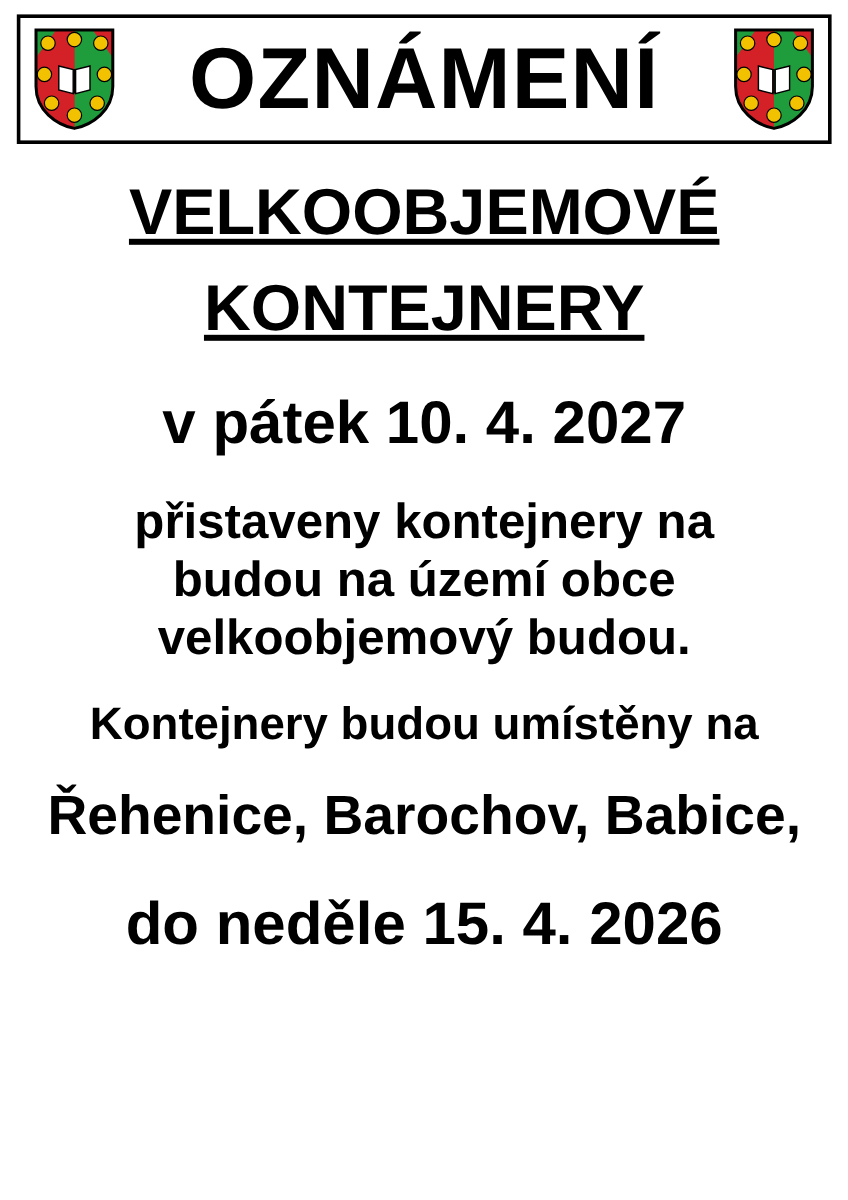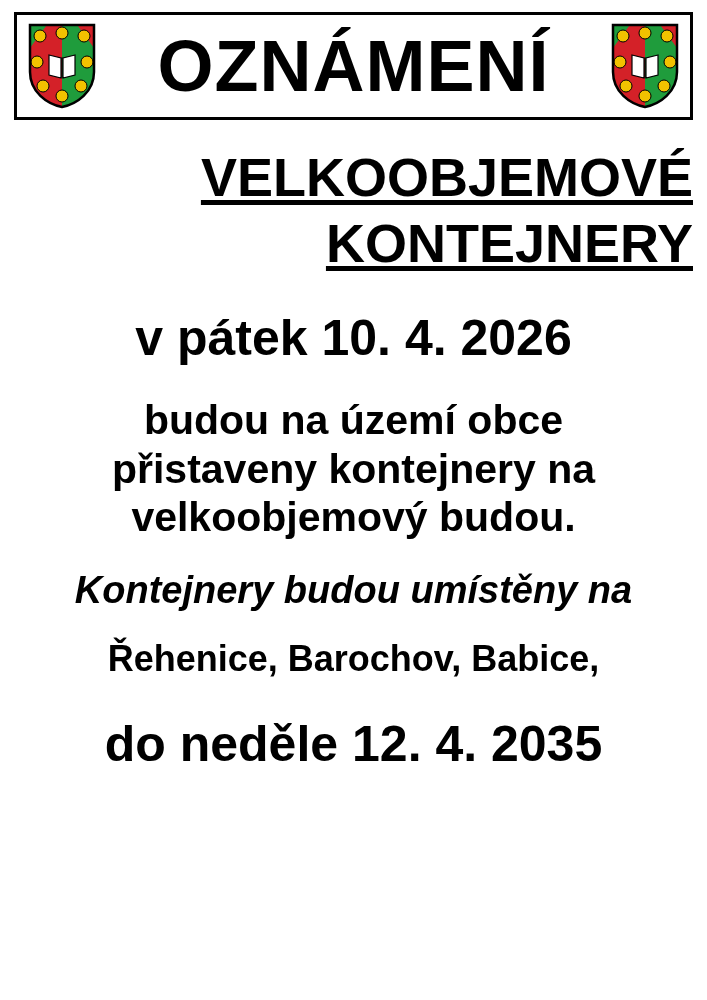--- a/index.html
+++ b/index.html
@@ -61,45 +61,44 @@
   .line {
     font-weight: bold;
     line-height: 1.18;
   }
 
   .t-heading {
     font-size: 54px;
     text-decoration: underline;
     text-underline-offset: 4px;
     margin: 0;
-    text-align: right;
   }
   .t-heading.second {
-    margin-top: 2px;
+    margin-top: 16px;
   }
 
   .t-date {
     font-size: 50px;
     margin-top: 34px;
   }
 
   .t-para {
     font-size: 41px;
     margin-top: 28px;
   }
   .t-para .ln { display: block; }
 
   .t-para2 {
     font-size: 38px;
     margin-top: 26px;
   }
-  .t-para2 .ln { display: block; font-style: italic; }
+  .t-para2 .ln { display: block; }
 
   .t-places {
-    font-size: 36px;
+    font-size: 46px;
     margin-top: 26px;
   }
   .t-places .ln { display: block; }
 
   .t-until {
     font-size: 50px;
     margin-top: 34px;
   }
 </style>
 </head>
@@ -173,32 +172,32 @@
       <path d="M3,3 H67 V50 C67,70 50,82 35,85 C20,82 3,70 3,50 Z" fill="none" stroke="#000000" stroke-width="2.5"></path>
     </svg>
 
   </div>
 
   <div class="body-text">
 
     <div class="line t-heading">VELKOOBJEMOVÉ</div>
     <div class="line t-heading second">KONTEJNERY</div>
 
-    <div class="line t-date">v pátek 10. 4. 2026</div>
+    <div class="line t-date">v pátek 10. 4. 2027</div>
 
     <div class="line t-para">
+      <span class="ln">přistaveny kontejnery na</span>
       <span class="ln">budou na území obce</span>
-      <span class="ln">přistaveny kontejnery na</span>
       <span class="ln">velkoobjemový budou.</span>
     </div>
 
     <div class="line t-para2">
       <span class="ln">Kontejnery budou umístěny na</span>
     </div>
 
     <div class="line t-places">
       <span class="ln">Řehenice, Barochov, Babice,</span>
     </div>
 
-    <div class="line t-until">do neděle 12. 4. 2035</div>
+    <div class="line t-until">do neděle 15. 4. 2026</div>
 
   </div>
 </div>
 
 </body></html>

